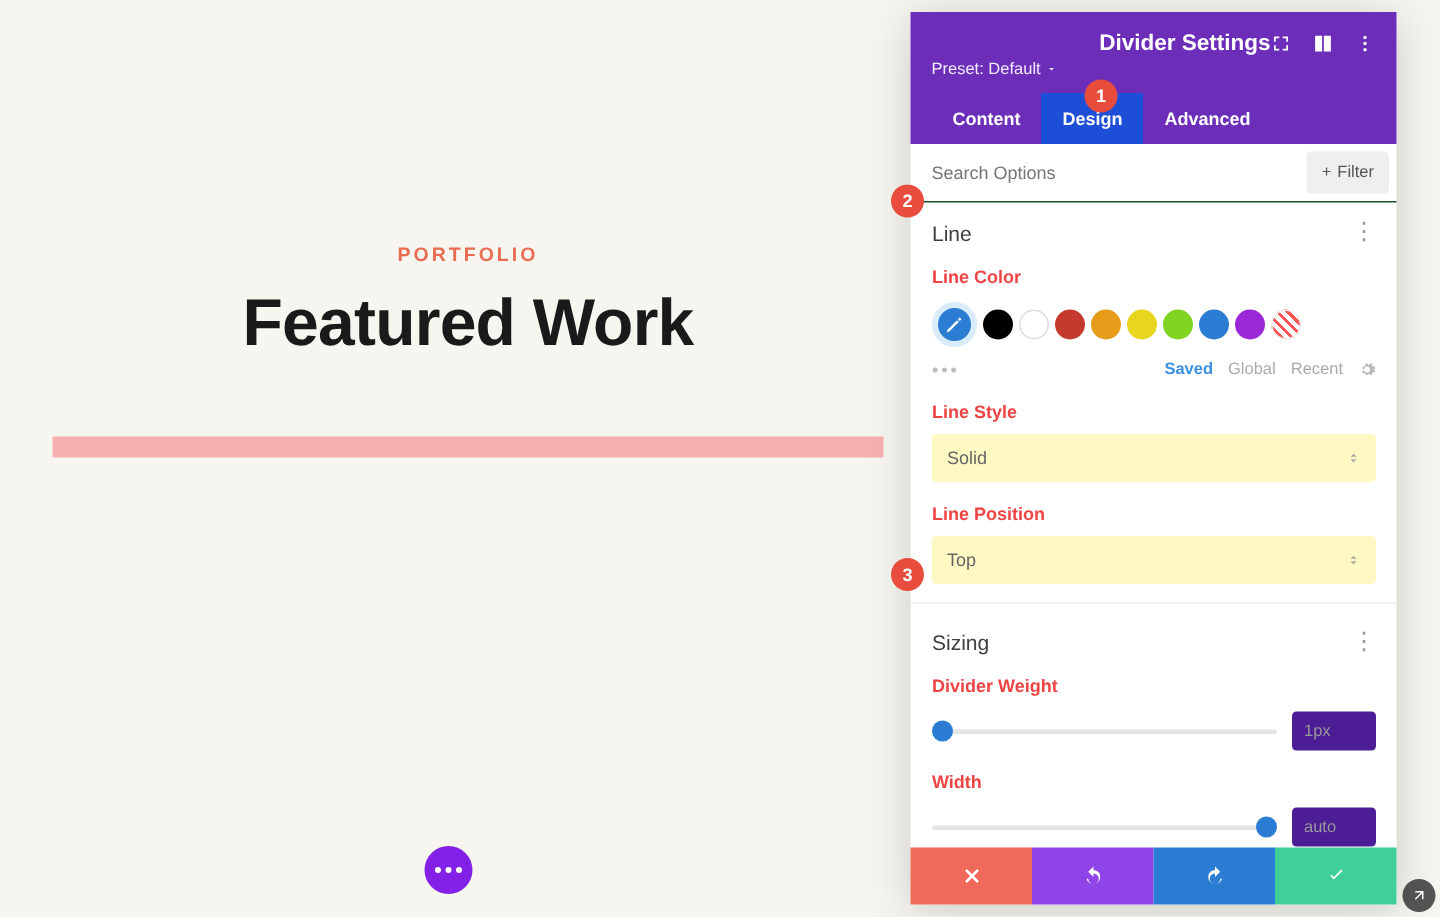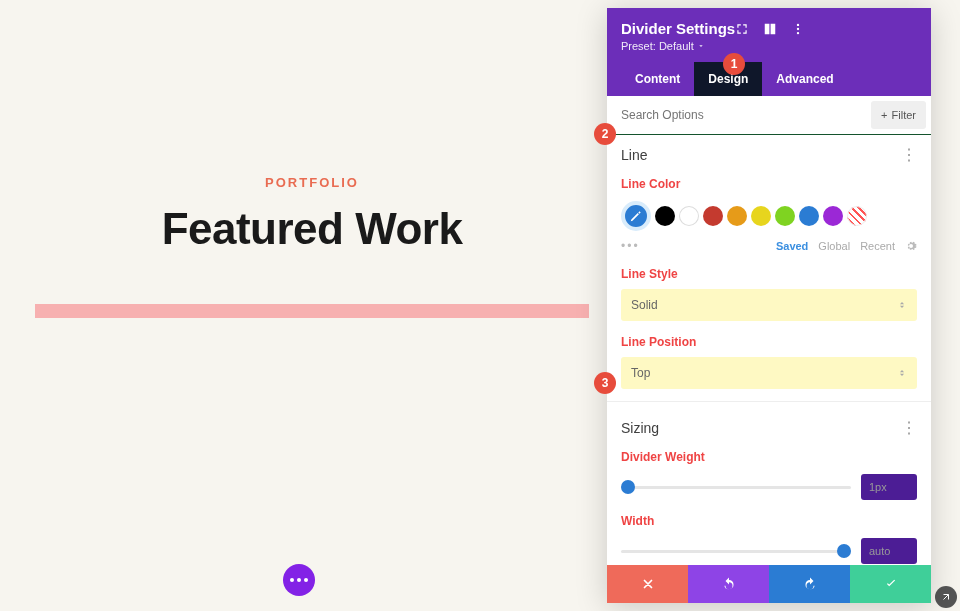--- a/index.html
+++ b/index.html
@@ -1,41 +1,41 @@
 <!DOCTYPE html>
 <html><head>
 <meta charset="utf-8">
 <style>
   * { box-sizing: border-box; margin: 0; padding: 0; font-family: -apple-system, BlinkMacSystemFont, "Segoe UI", Helvetica, Arial, sans-serif; }
   body { width: 960px; height: 611px; background: #f7f5ef; position: relative; overflow: hidden; }
 
-  .page-content { position: absolute; left: 0; top: 17px; width: 607px; padding-top: 158px; text-align: center; padding-left: 17px; }
+  .page-content { position: absolute; left: 0; top: 4px; width: 607px; padding-top: 158px; text-align: center; padding-left: 17px; }
   .subtitle { font-size: 13px; font-weight: 700; letter-spacing: 2px; color: #e96c52; text-transform: uppercase; }
   .title { font-size: 44px; font-weight: 800; color: #1a1a1a; margin-top: 14px; letter-spacing: -.5px;}
   .divider-preview { height: 14px; background: #f7b0b0; margin: 50px 18px 0 18px; }
 
   .dots { position: absolute; left: 283px; bottom: 15px; width: 32px; height: 32px; border-radius: 50%; background: #8322e6; display: flex; align-items: center; justify-content: center; gap: 3px; }
   .dots span { width: 4px; height: 4px; background: #fff; border-radius: 50%; }
 
   .expander { position: absolute; bottom: 3px; right: 3px; width: 22px; height: 22px; border-radius: 50%; background: #555; display:flex; align-items:center; justify-content:center;}
   .expander svg { width:12px; height:12px; fill:#fff; }
 
   .panel { position: absolute; top: 8px; right: 29px; width: 324px; height: 595px; background: #fff; box-shadow: 0 4px 30px rgba(0,0,0,.18); display: flex; flex-direction: column; }
 
   .panel-header { background: #6c2eb9; color: #fff; padding: 12px 14px 0; }
-  .panel-title-row { display: flex; align-items: center; justify-content: flex-start; }
+  .panel-title-row { display: flex; align-items: center; justify-content: flex-end; }
   .panel-title { font-size: 15px; font-weight: 700; }
   .panel-icons { display: flex; gap: 14px; align-items: center; }
   .panel-icons svg { width: 14px; height: 14px; fill: #fff; }
   .panel-preset { font-size: 11px; margin-top: 3px; opacity: .9; display:flex; align-items:center; gap:3px;}
   .panel-preset svg{width:8px;height:8px;fill:#fff;}
 
   .panel-tabs { display: flex; margin-top: 10px; }
   .panel-tab { font-size: 12px; font-weight: 700; padding: 10px 14px; color: #fff; background: transparent; border: none; cursor: pointer; position: relative; }
-  .panel-tab.active { background: #0f172a; }
+  .panel-tab.active { background: #1d4ed8; }
 
   .annot { position: absolute; width: 22px; height: 22px; border-radius: 50%; background: #e74c3c; color: #fff; font-size: 12px; font-weight: 700; display: flex; align-items: center; justify-content: center; z-index: 50; }
 
   .search-row { display: flex; align-items: stretch; border-bottom: 1px solid #14532d; }
   .search-input { flex: 1; border: none; padding: 12px 14px; font-size: 12px; color: #888; background: transparent; outline: none; }
   .filter-btn { background: #efefef; border: none; font-size: 11px; color: #555; padding: 0 10px; display: flex; align-items: center; gap: 4px; cursor: pointer; margin:5px 5px 5px 0; border-radius:3px;}
 
   .panel-body { flex: 1; overflow-y: auto; padding: 0 0 6px 0; }
   .section { padding: 12px 14px 6px; }
   .section-head { display: flex; justify-content: space-between; align-items: center; }

